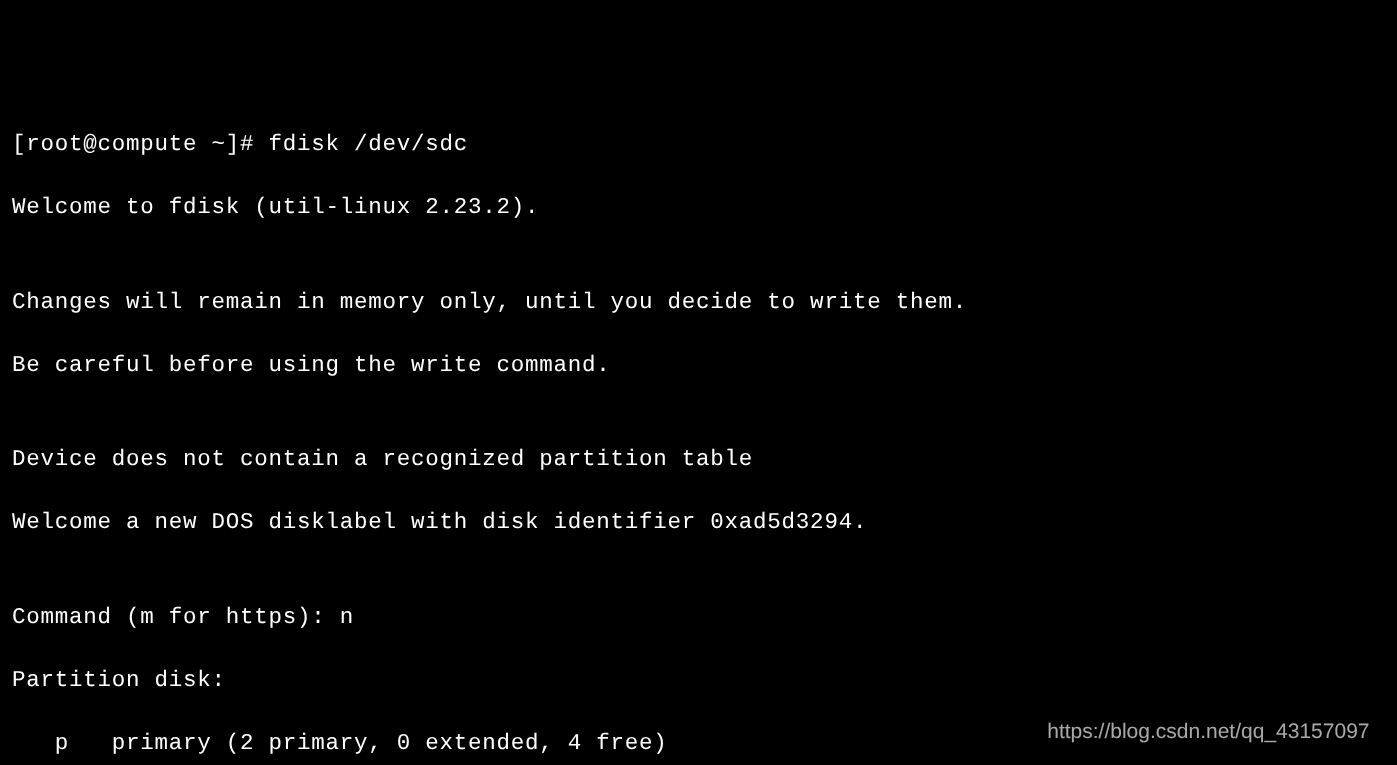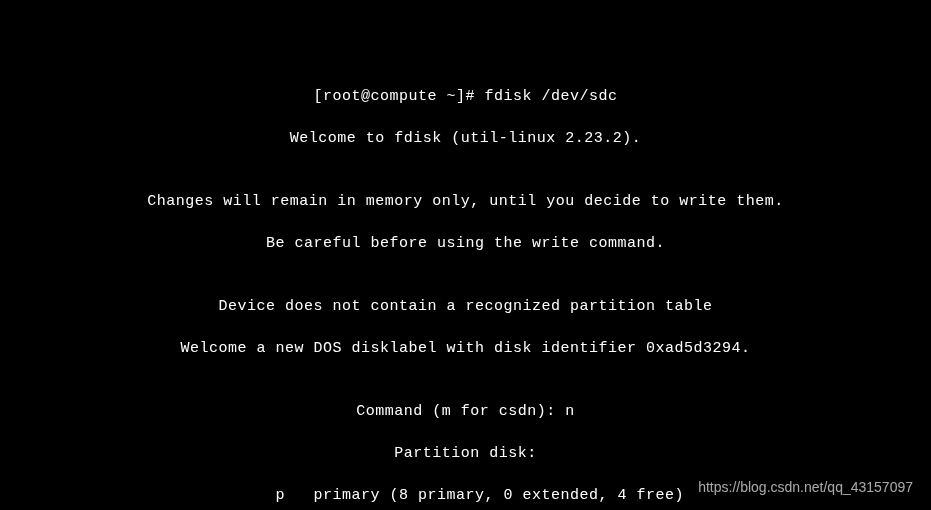--- a/index.html
+++ b/index.html
@@ -1,19 +1,18 @@
 <!DOCTYPE html>
 <html><head>
   <meta charset="utf-8">
   <style>
     * {
       margin: 0;
       padding: 0;
       box-sizing: border-box;
-      text-align: center;
     }
     body {
       background: #000;
       color: #fff;
       font-family: 'Courier New', Consolas, monospace;
       font-size: 15px;
       line-height: 1.4;
       padding: 2px 8px;
       width: 931px;
       height: 510px;
@@ -44,23 +43,23 @@
 
 <span class="terminal-line">[root@compute ~]# fdisk /dev/sdc</span>
 <span class="terminal-line">Welcome to fdisk (util-linux 2.23.2).</span>
 <span class="terminal-line"></span>
 <span class="terminal-line">Changes will remain in memory only, until you decide to write them.</span>
 <span class="terminal-line">Be careful before using the write command.</span>
 <span class="terminal-line"></span>
 <span class="terminal-line">Device does not contain a recognized partition table</span>
 <span class="terminal-line">Welcome a new DOS disklabel with disk identifier 0xad5d3294.</span>
 <span class="terminal-line"></span>
-<span class="terminal-line">Command (m for csdn): n</span>
+<span class="terminal-line">Command (m for https): n</span>
 <span class="terminal-line">Partition disk:</span>
-<span class="terminal-line">   p   primary (8 primary, 0 extended, 4 free)</span>
+<span class="terminal-line">   p   primary (2 primary, 0 extended, 4 free)</span>
 
 
 
 
 
 
 
 
 <span class="terminal-line"></span>
 

